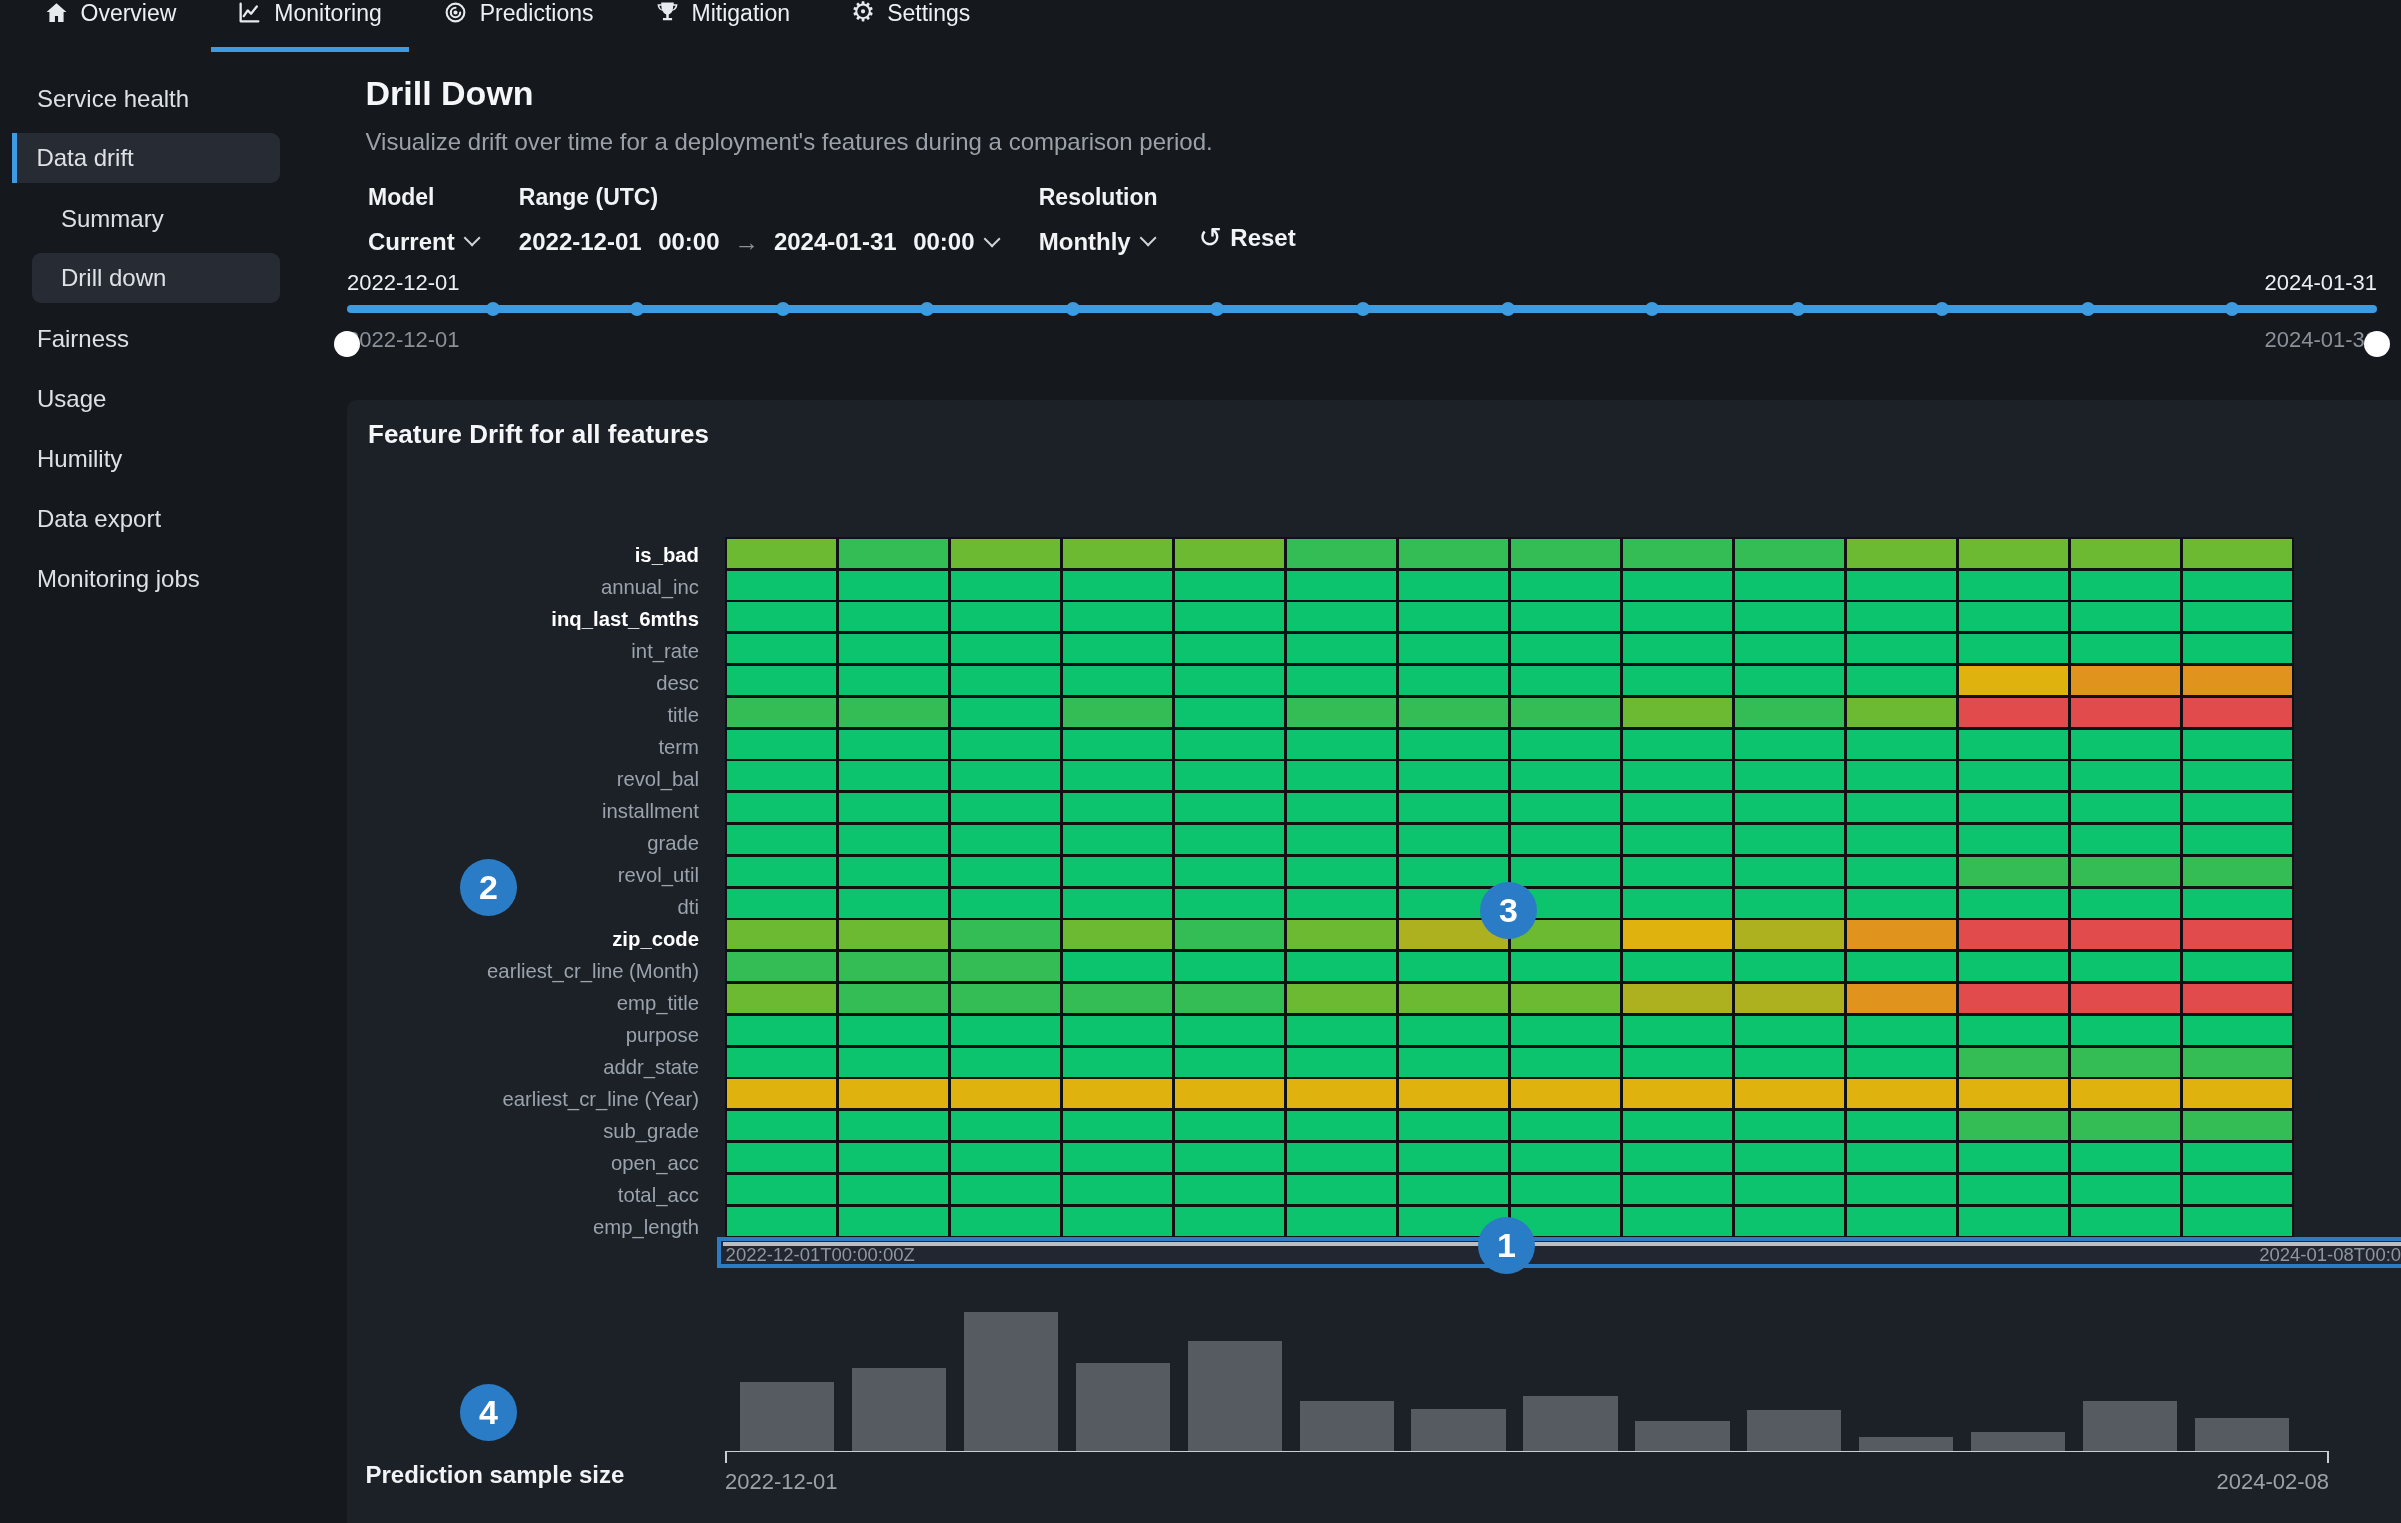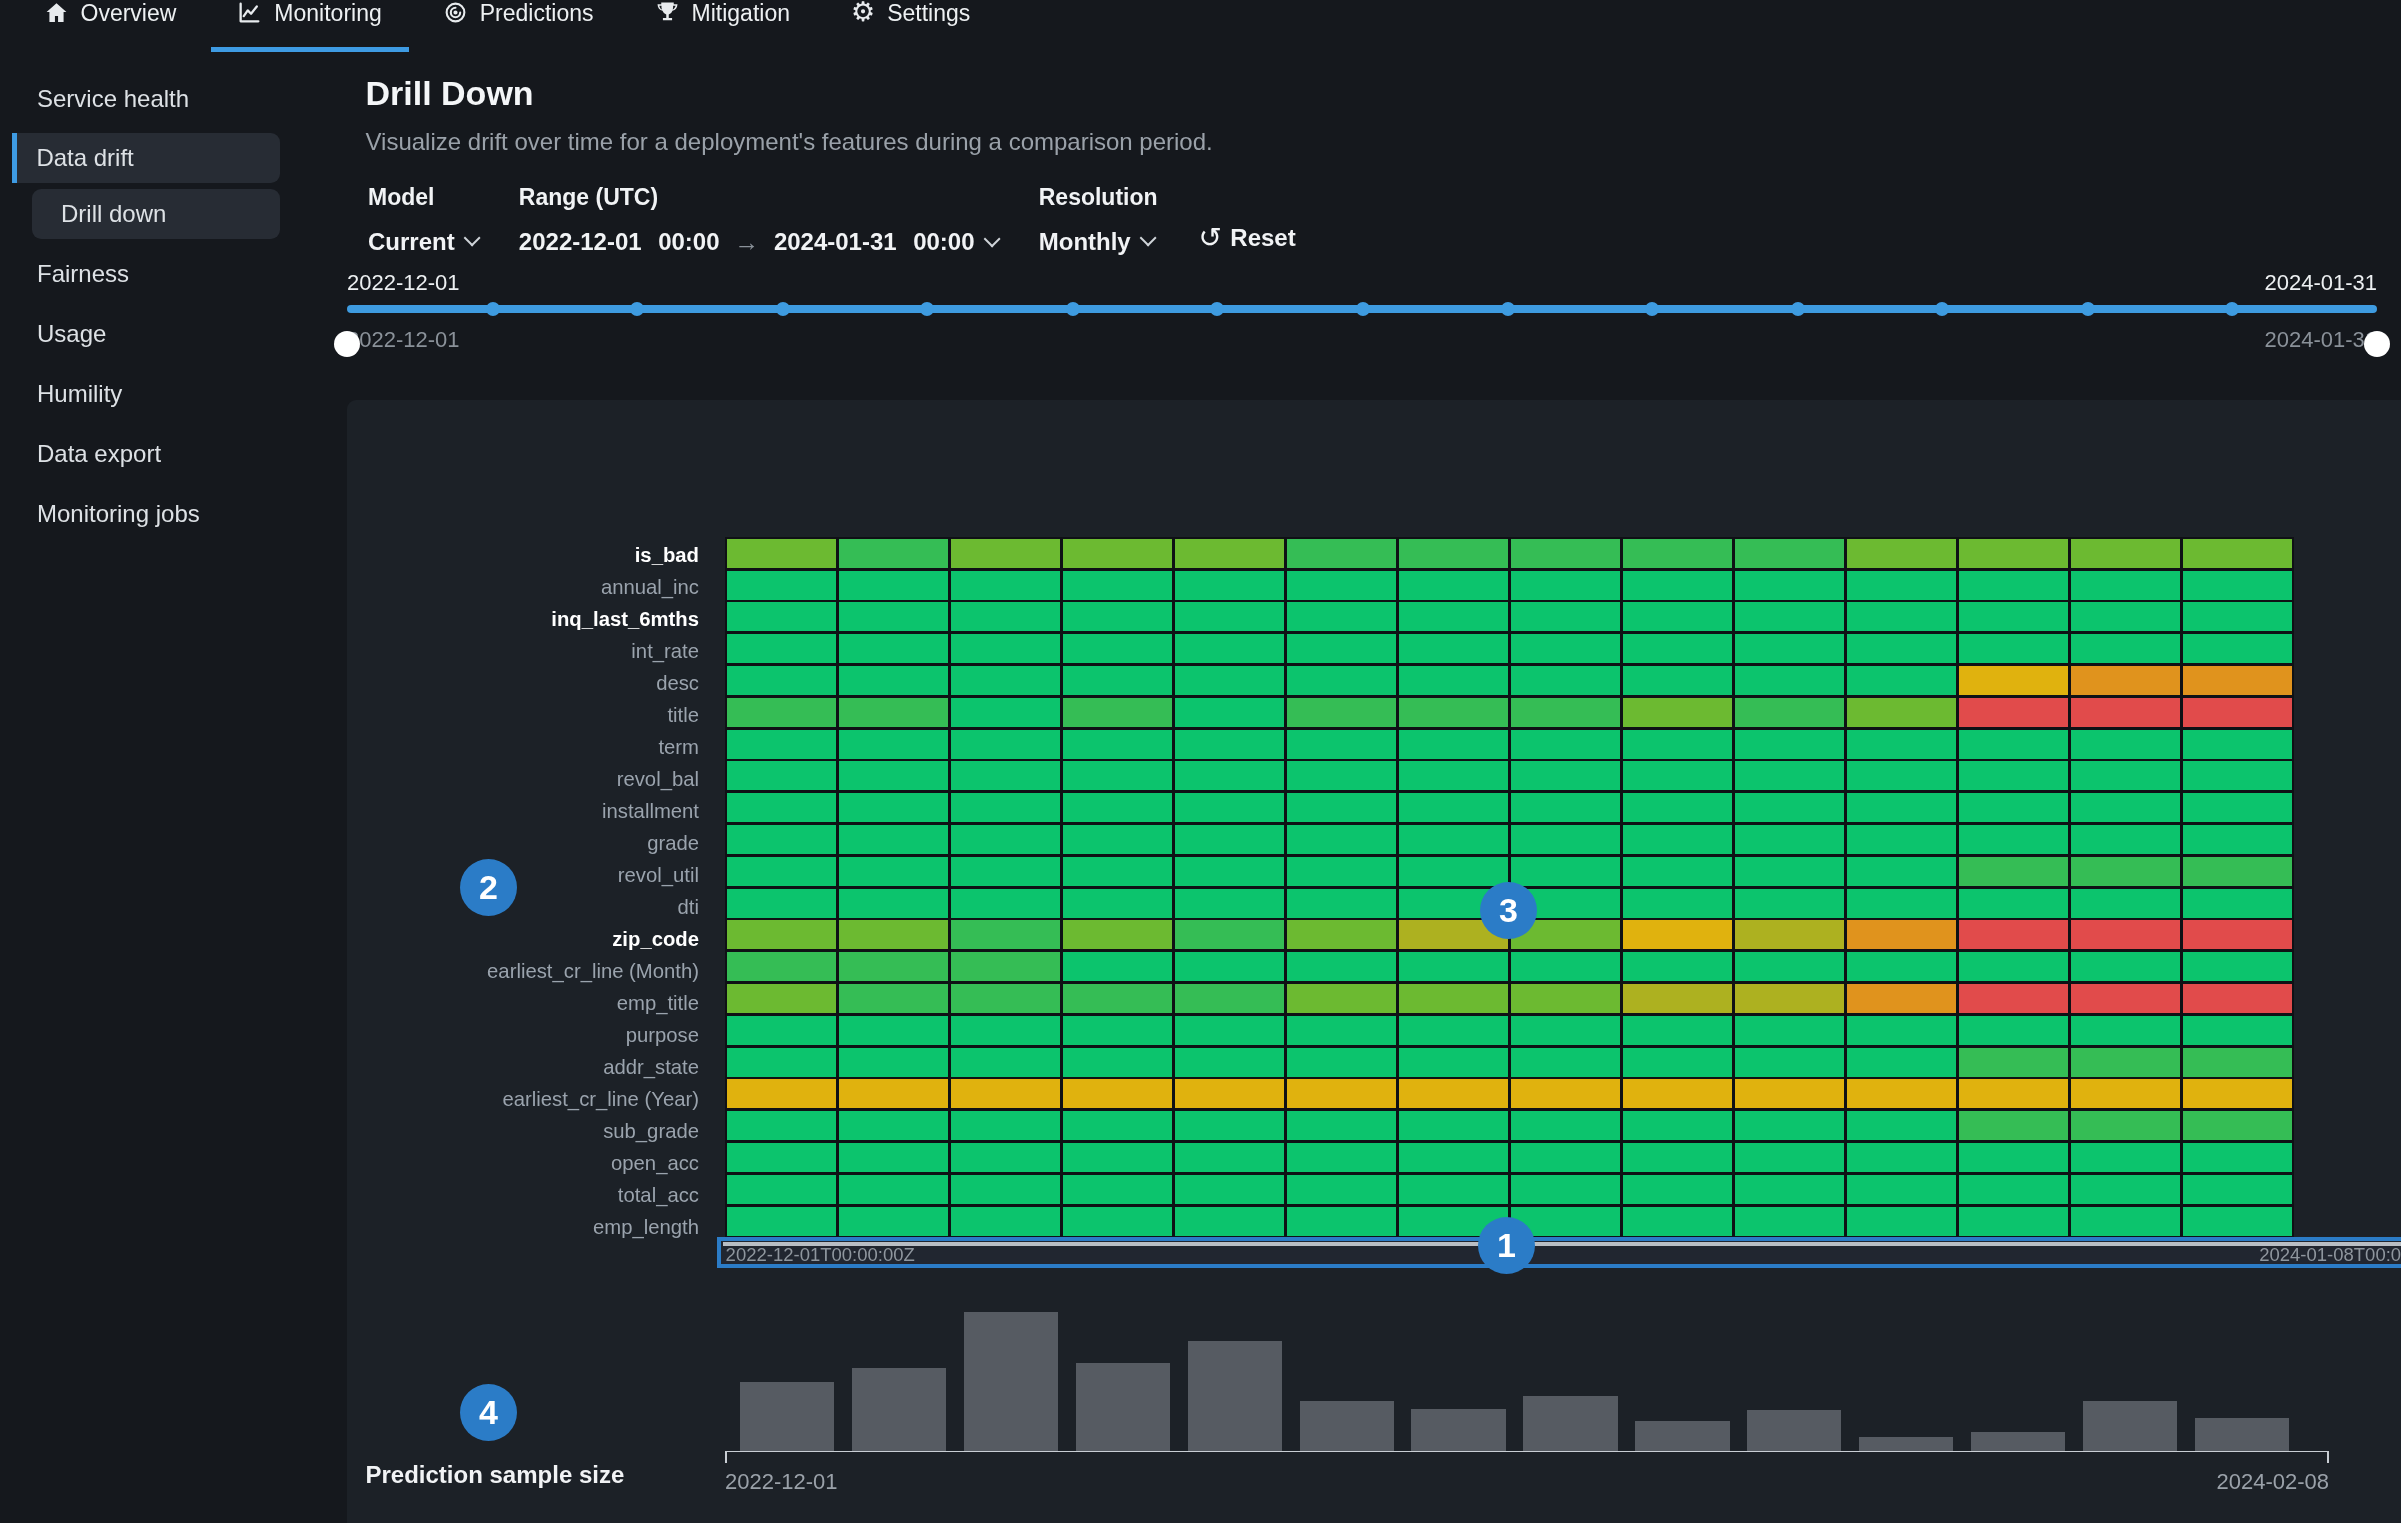--- a/index.html
+++ b/index.html
@@ -136,20 +136,23 @@
         <span>Settings</span>
       </div>
     </nav>
 
   <aside class="sidebar" id="sidebar-items">
       <div class="side-item">
         <span>Service health</span>
       </div>
       <div class="side-item pill bar">
         <span>Data drift</span>
+      </div>
+      <div class="side-item l1">
+        <span>Summary</span>
       </div>
       <div class="side-item l1 pill">
         <span>Drill down</span>
       </div>
       <div class="side-item">
         <span>Fairness</span>
       </div>
       <div class="side-item">
         <span>Usage</span>
       </div>
@@ -221,20 +224,21 @@
           <div class="tickdot" style="left: calc(57.1429% - 6.5px);"></div>
           <div class="tickdot" style="left: calc(64.2857% - 6.5px);"></div>
           <div class="tickdot" style="left: calc(71.4286% - 6.5px);"></div>
           <div class="tickdot" style="left: calc(78.5714% - 6.5px);"></div>
           <div class="tickdot" style="left: calc(85.7143% - 6.5px);"></div>
           <div class="tickdot" style="left: calc(92.8571% - 6.5px);"></div>
         </div>
     </div>
 
     <section class="card">
+      <h2 class="card-title">Feature Drift for all features</h2>
 
 
       <div class="hm-wrap">
         <div class="hm-labels" id="hm-labels">
             <div class="hm-label b">is_bad</div>
             <div class="hm-label">annual_inc</div>
             <div class="hm-label b">inq_last_6mths</div>
             <div class="hm-label">int_rate</div>
             <div class="hm-label">desc</div>
             <div class="hm-label">title</div>

